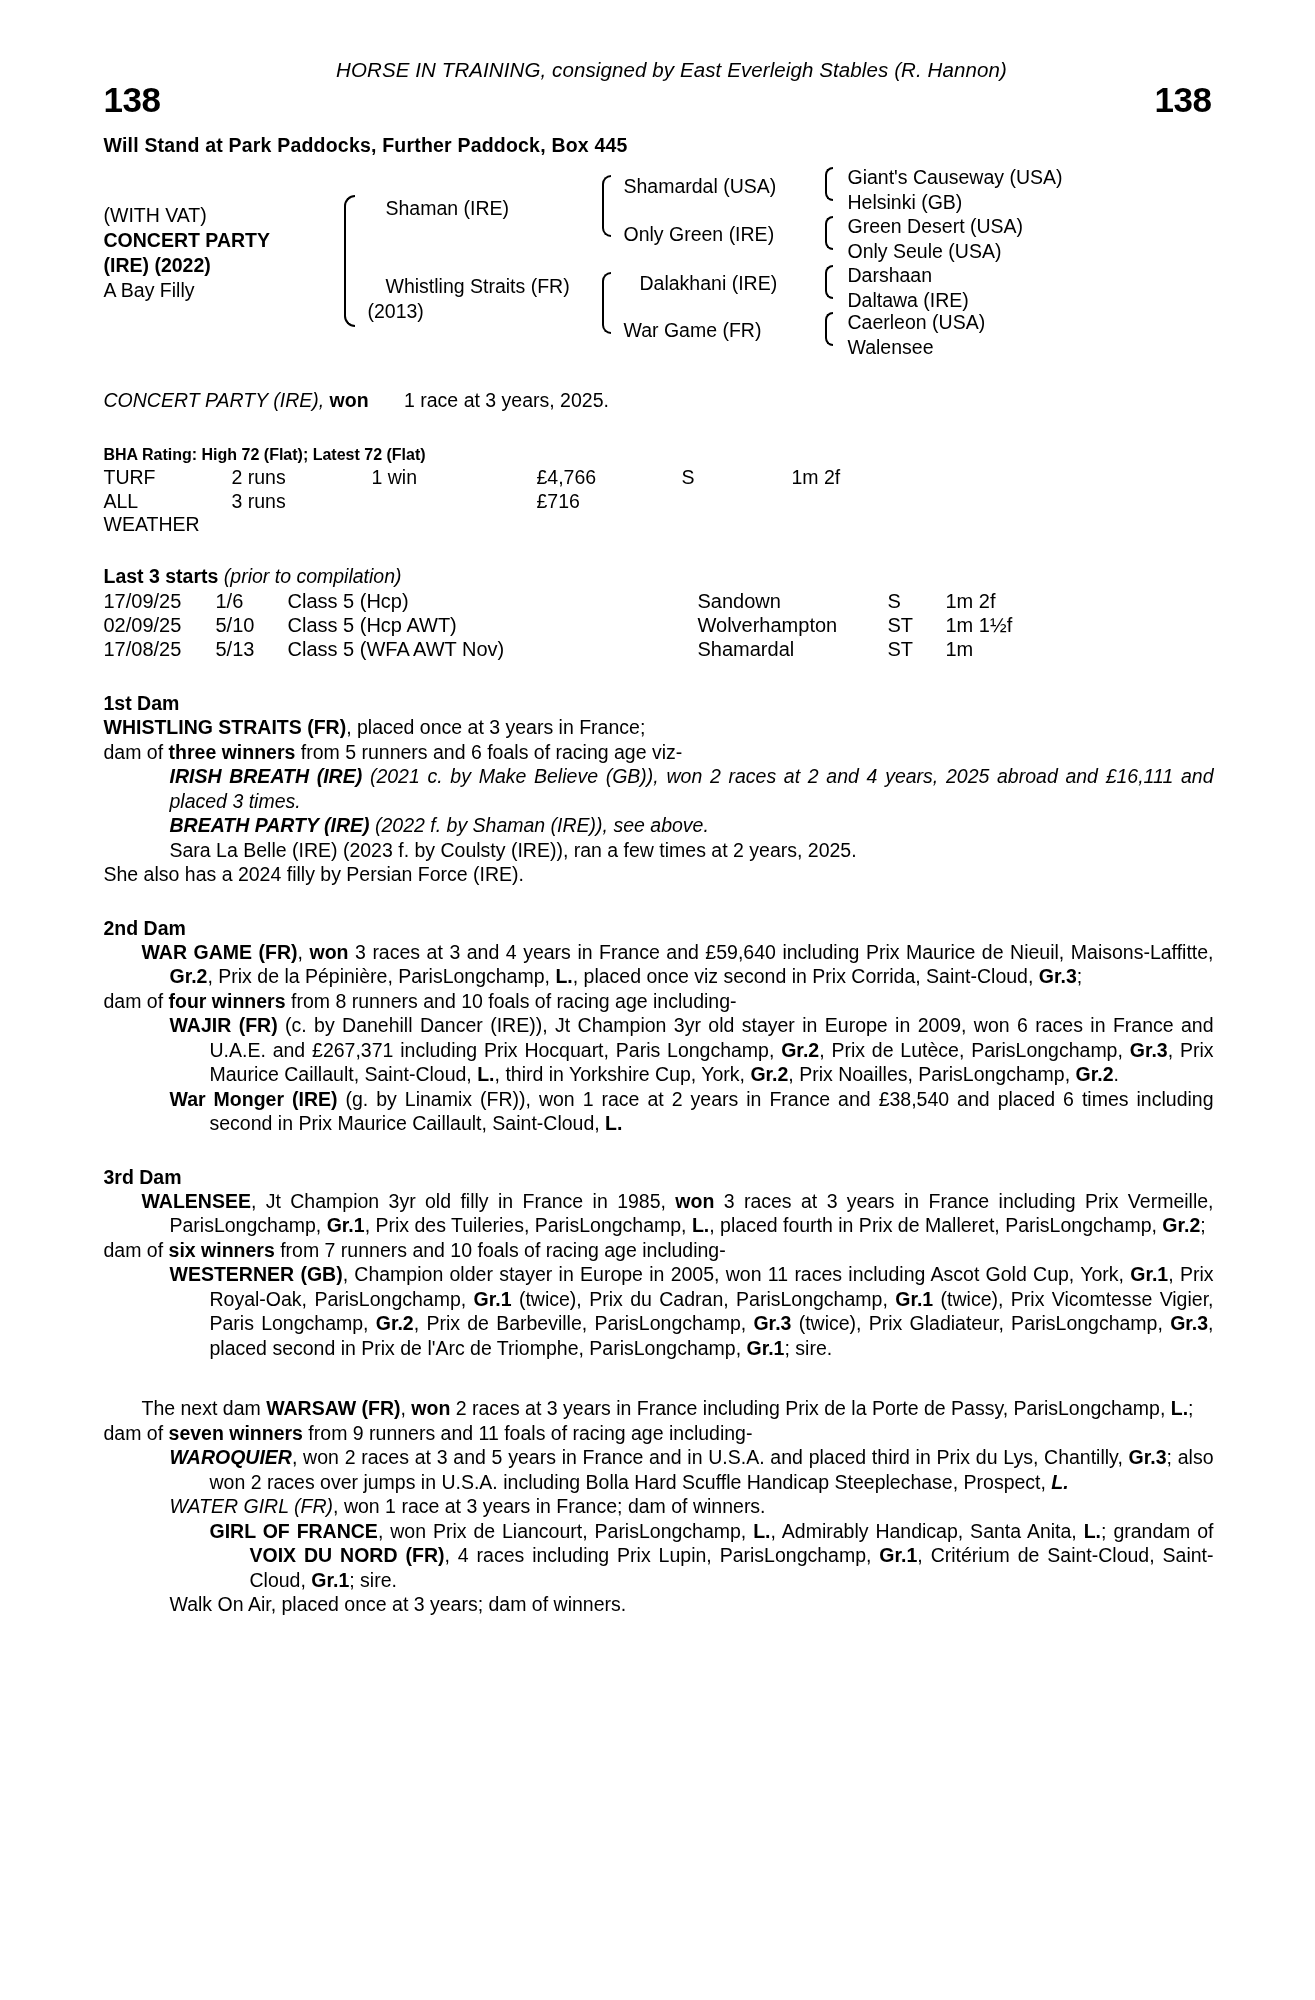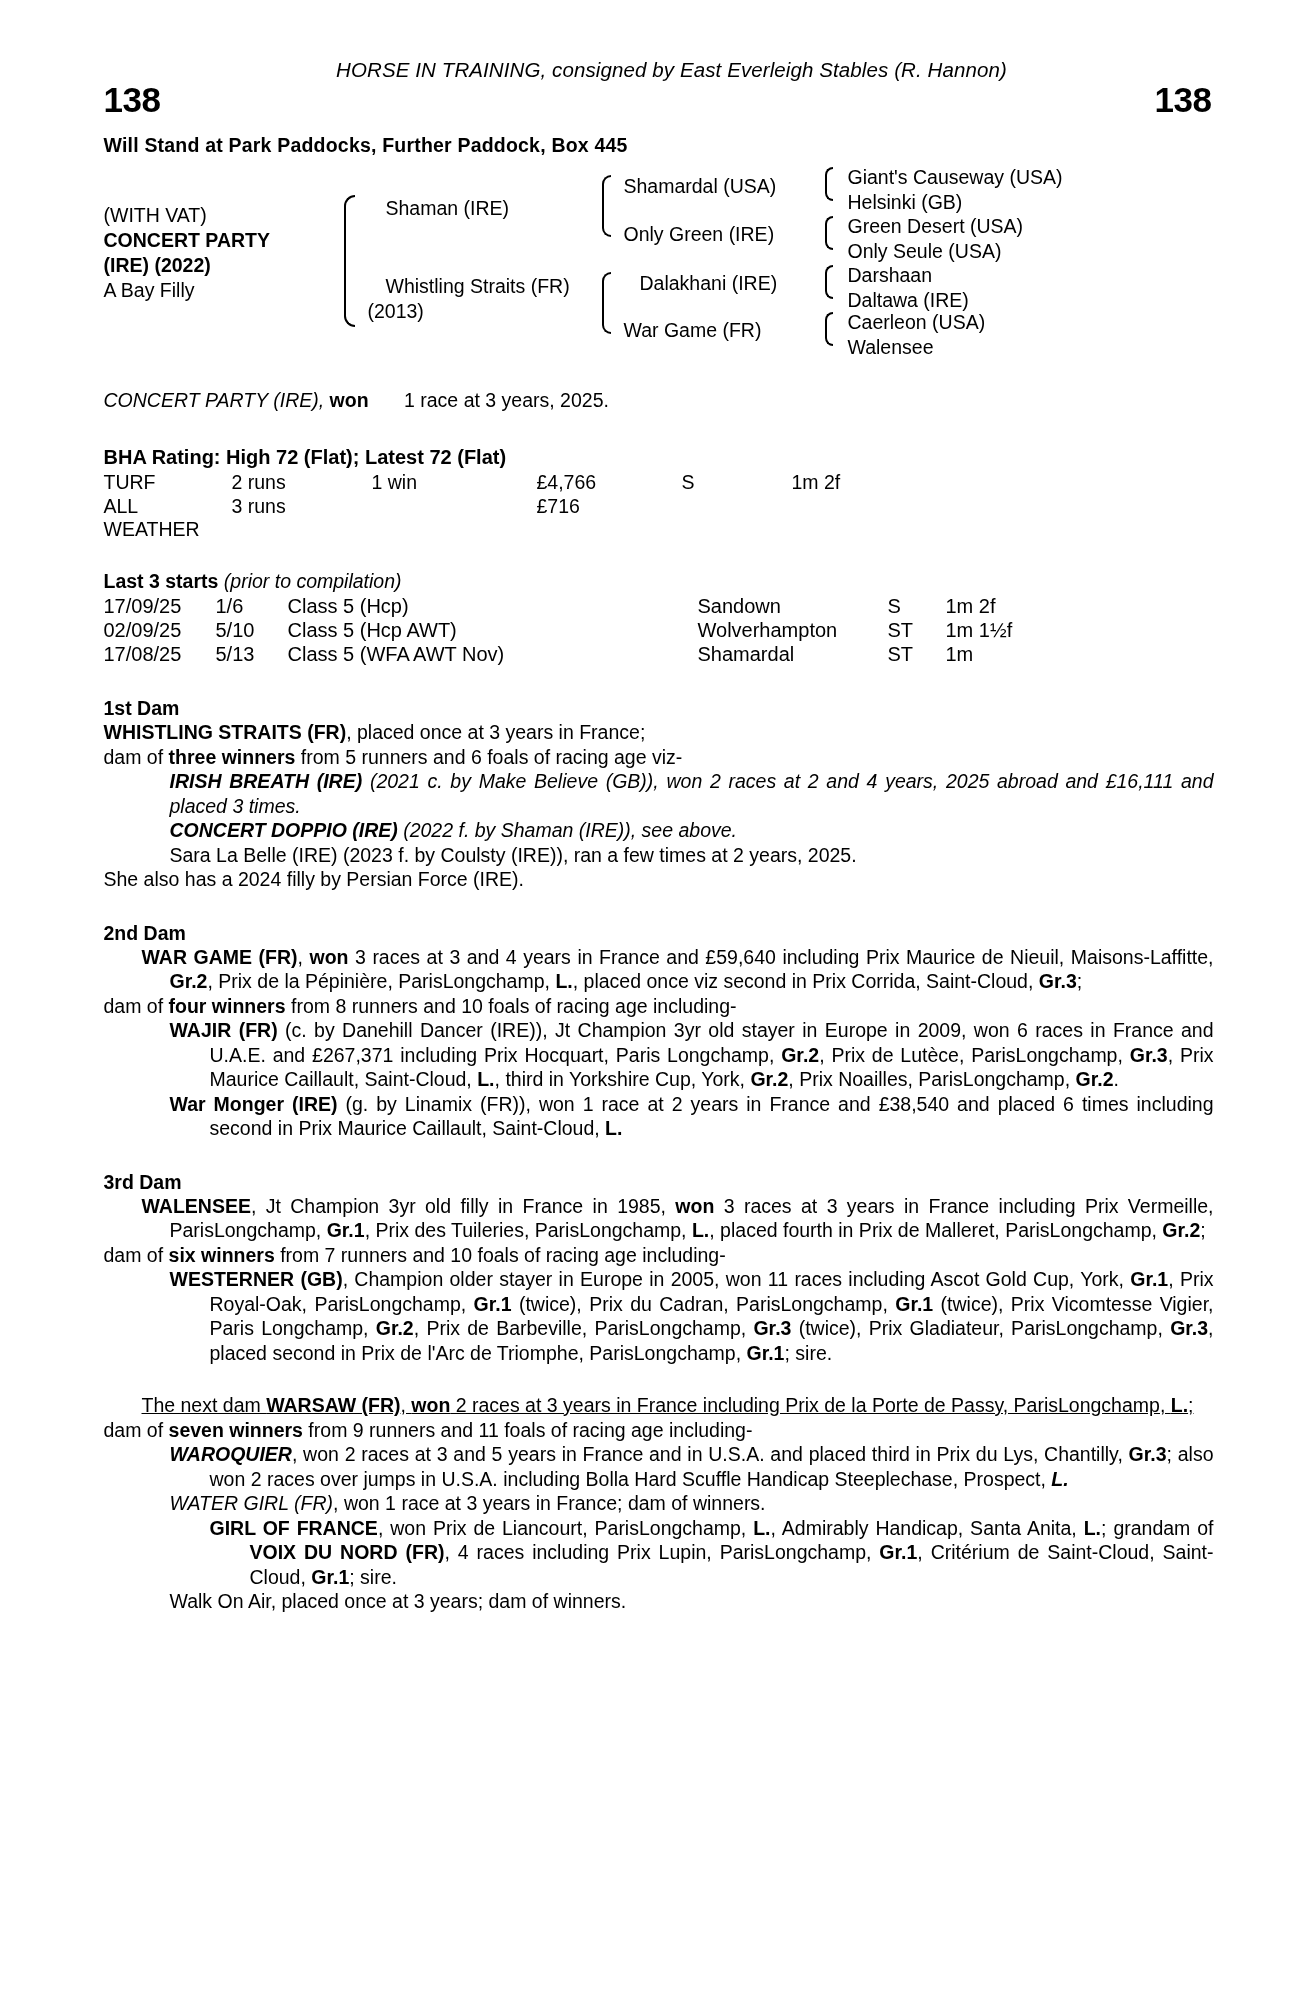--- a/index.html
+++ b/index.html
@@ -143,21 +143,21 @@
   .won-line {
     margin: 44px 0 0 6px;
     font-size: 19.5px;
     font-style: italic;
   }
   .won-line .nb { font-style: normal; font-weight: bold; }
   .won-line .nn { font-style: normal; margin-left: 30px; }
 
   .bha-head {
     font-weight: bold;
-    font-size: 20px;
+    font-size: 16px;
     margin: 34px 0 2px 6px;
   }
   table.stats {
     margin-left: 6px;
     border-collapse: collapse;
     font-size: 19.5px;
   }
   table.stats td { padding: 0 0 1px 0; vertical-align: top; }
   .c-surface { width: 128px; }
   .c-runs { width: 140px; }
@@ -192,21 +192,21 @@
     margin-left: 6px;
     font-size: 19.5px;
     line-height: 24.5px;
     text-align: justify;
     padding-right: 4px;
   }
   .hang { padding-left: 66px; text-indent: 0; }
   .hang2 { padding-left: 106px; text-indent: -40px; }
   .hang3 { padding-left: 146px; text-indent: -40px; }
   .hangsm { padding-left: 66px; text-indent: -28px; }
-  .gap { margin-top: 28px; text-decoration: underline; }
+  .gap { margin-top: 36px; }
 </style>
 </head>
 <body>
 
 <div class="page">
   <div class="inner">
 
     <div class="consign-line">HORSE IN TRAINING, consigned by East Everleigh Stables (R. Hannon)</div>
 
     <div class="lotnum-row">
@@ -326,21 +326,21 @@
     <div class="para">
       <span class="bold" style="font-weight:bold;">WHISTLING STRAITS (FR)</span><span>, placed once at 3 years in France;</span>
     </div>
     <div class="para">
       <span>dam of </span><span class="bold">three winners</span><span> from 5 runners and 6 foals of racing age viz-</span>
     </div>
     <div class="para hang">
       <span class="italic bold">IRISH BREATH (IRE)</span><span class="italic"> (2021 c. by Make Believe (GB)), won 2 races at 2 and 4 years, 2025 abroad and £16,111 and placed 3 times.</span>
     </div>
     <div class="para hang">
-      <span class="italic bold">CONCERT DOPPIO (IRE)</span><span class="italic"> (2022 f. by Shaman (IRE)), see above.</span>
+      <span class="italic bold">BREATH PARTY (IRE)</span><span class="italic"> (2022 f. by Shaman (IRE)), see above.</span>
     </div>
     <div class="para hang">
       <span>Sara La Belle (IRE)</span><span> (2023 f. by Coulsty (IRE)), ran a few times at 2 years, 2025.</span>
     </div>
     <div class="para">She also has a 2024 filly by Persian Force (IRE).</div>
 
     <div class="dam-head">2nd Dam</div>
     <div class="para hangsm">
       <span class="bold">WAR GAME (FR)</span>, <span class="bold">won</span> 3 races at 3 and 4 years in France and £59,640 including Prix Maurice de Nieuil, Maisons-Laffitte, <span class="bold">Gr.2</span>, Prix de la Pépinière, ParisLongchamp, <span class="bold">L.</span>, placed once viz second in Prix Corrida, Saint-Cloud, <span class="bold">Gr.3</span>;
     </div>

